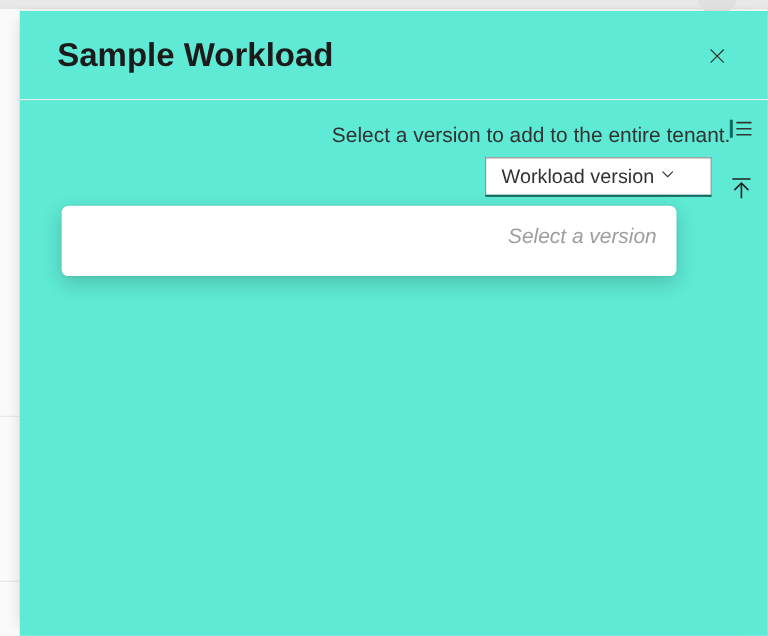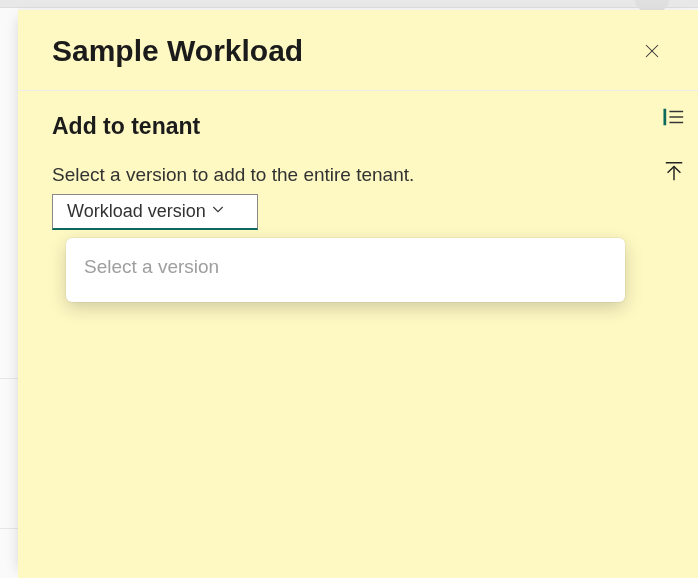--- a/index.html
+++ b/index.html
@@ -41,22 +41,23 @@
     left: 0; width: 18px;
     height: 1px;
     background: #e6e6e6;
   }
   .panel {
     position: absolute;
     top: 10px;
     left: 18px;
     right: 0;
     bottom: 0;
-    background: #fef9c3;
+    background: #5eead4;
     box-shadow: -6px 0 14px -8px rgba(0,0,0,0.18);
+    text-align: right;
   }
   .panel-header {
     display: flex;
     align-items: center;
     justify-content: space-between;
     padding: 24px 34px 22px 34px;
     border-bottom: 1px solid #ededed;
   }
   .panel-title {
     font-size: 30px;
@@ -127,26 +128,27 @@
     font-size: 18px;
     color: #323232;
     cursor: pointer;
     min-width: 206px;
   }
   .dropdown-btn .chev { margin-left: 4px; }
   .dropdown-btn .chev svg { width: 16px; height: 16px; }
   .dropdown-list {
     position: absolute;
     top: 44px;
-    left: 14px;
+    left: 4px;
     width: 559px;
     background: #fff;
     border-radius: 6px;
     box-shadow: 0 6px 18px rgba(0,0,0,0.18), 0 0 0 1px rgba(0,0,0,0.04);
     padding: 12px 0 12px 0;
+    font-style: italic;
   }
   .dropdown-placeholder {
     font-size: 19px;
     color: #9e9e9e;
     padding: 6px 18px 12px 18px;
   }
   .dropdown-option {
     font-size: 19px;
     color: #323232;
     padding: 10px 18px;
@@ -189,21 +191,20 @@
       </div>
       <div class="side-tool">
         <svg viewBox="0 0 24 24">
           <line x1="3" y1="3" x2="21" y2="3" stroke="#222" stroke-width="1.6"></line>
           <line x1="12" y1="22" x2="12" y2="7" stroke="#222" stroke-width="1.6"></line>
           <polyline points="5,14 12,7 19,14" fill="none" stroke="#222" stroke-width="1.6"></polyline>
         </svg>
       </div>
     </div>
 
-    <h2 class="section-title">Add to tenant</h2>
 
 
     <p class="help-text">Select a version to add to the entire tenant.</p>
 
     <div class="dropdown-wrap">
       <div class="dropdown-btn">
         <span>Workload version</span>
         <span class="chev">
           <svg viewBox="0 0 24 24">
             <polyline points="5,9 12,16 19,9" fill="none" stroke="#323232" stroke-width="1.6"></polyline>

